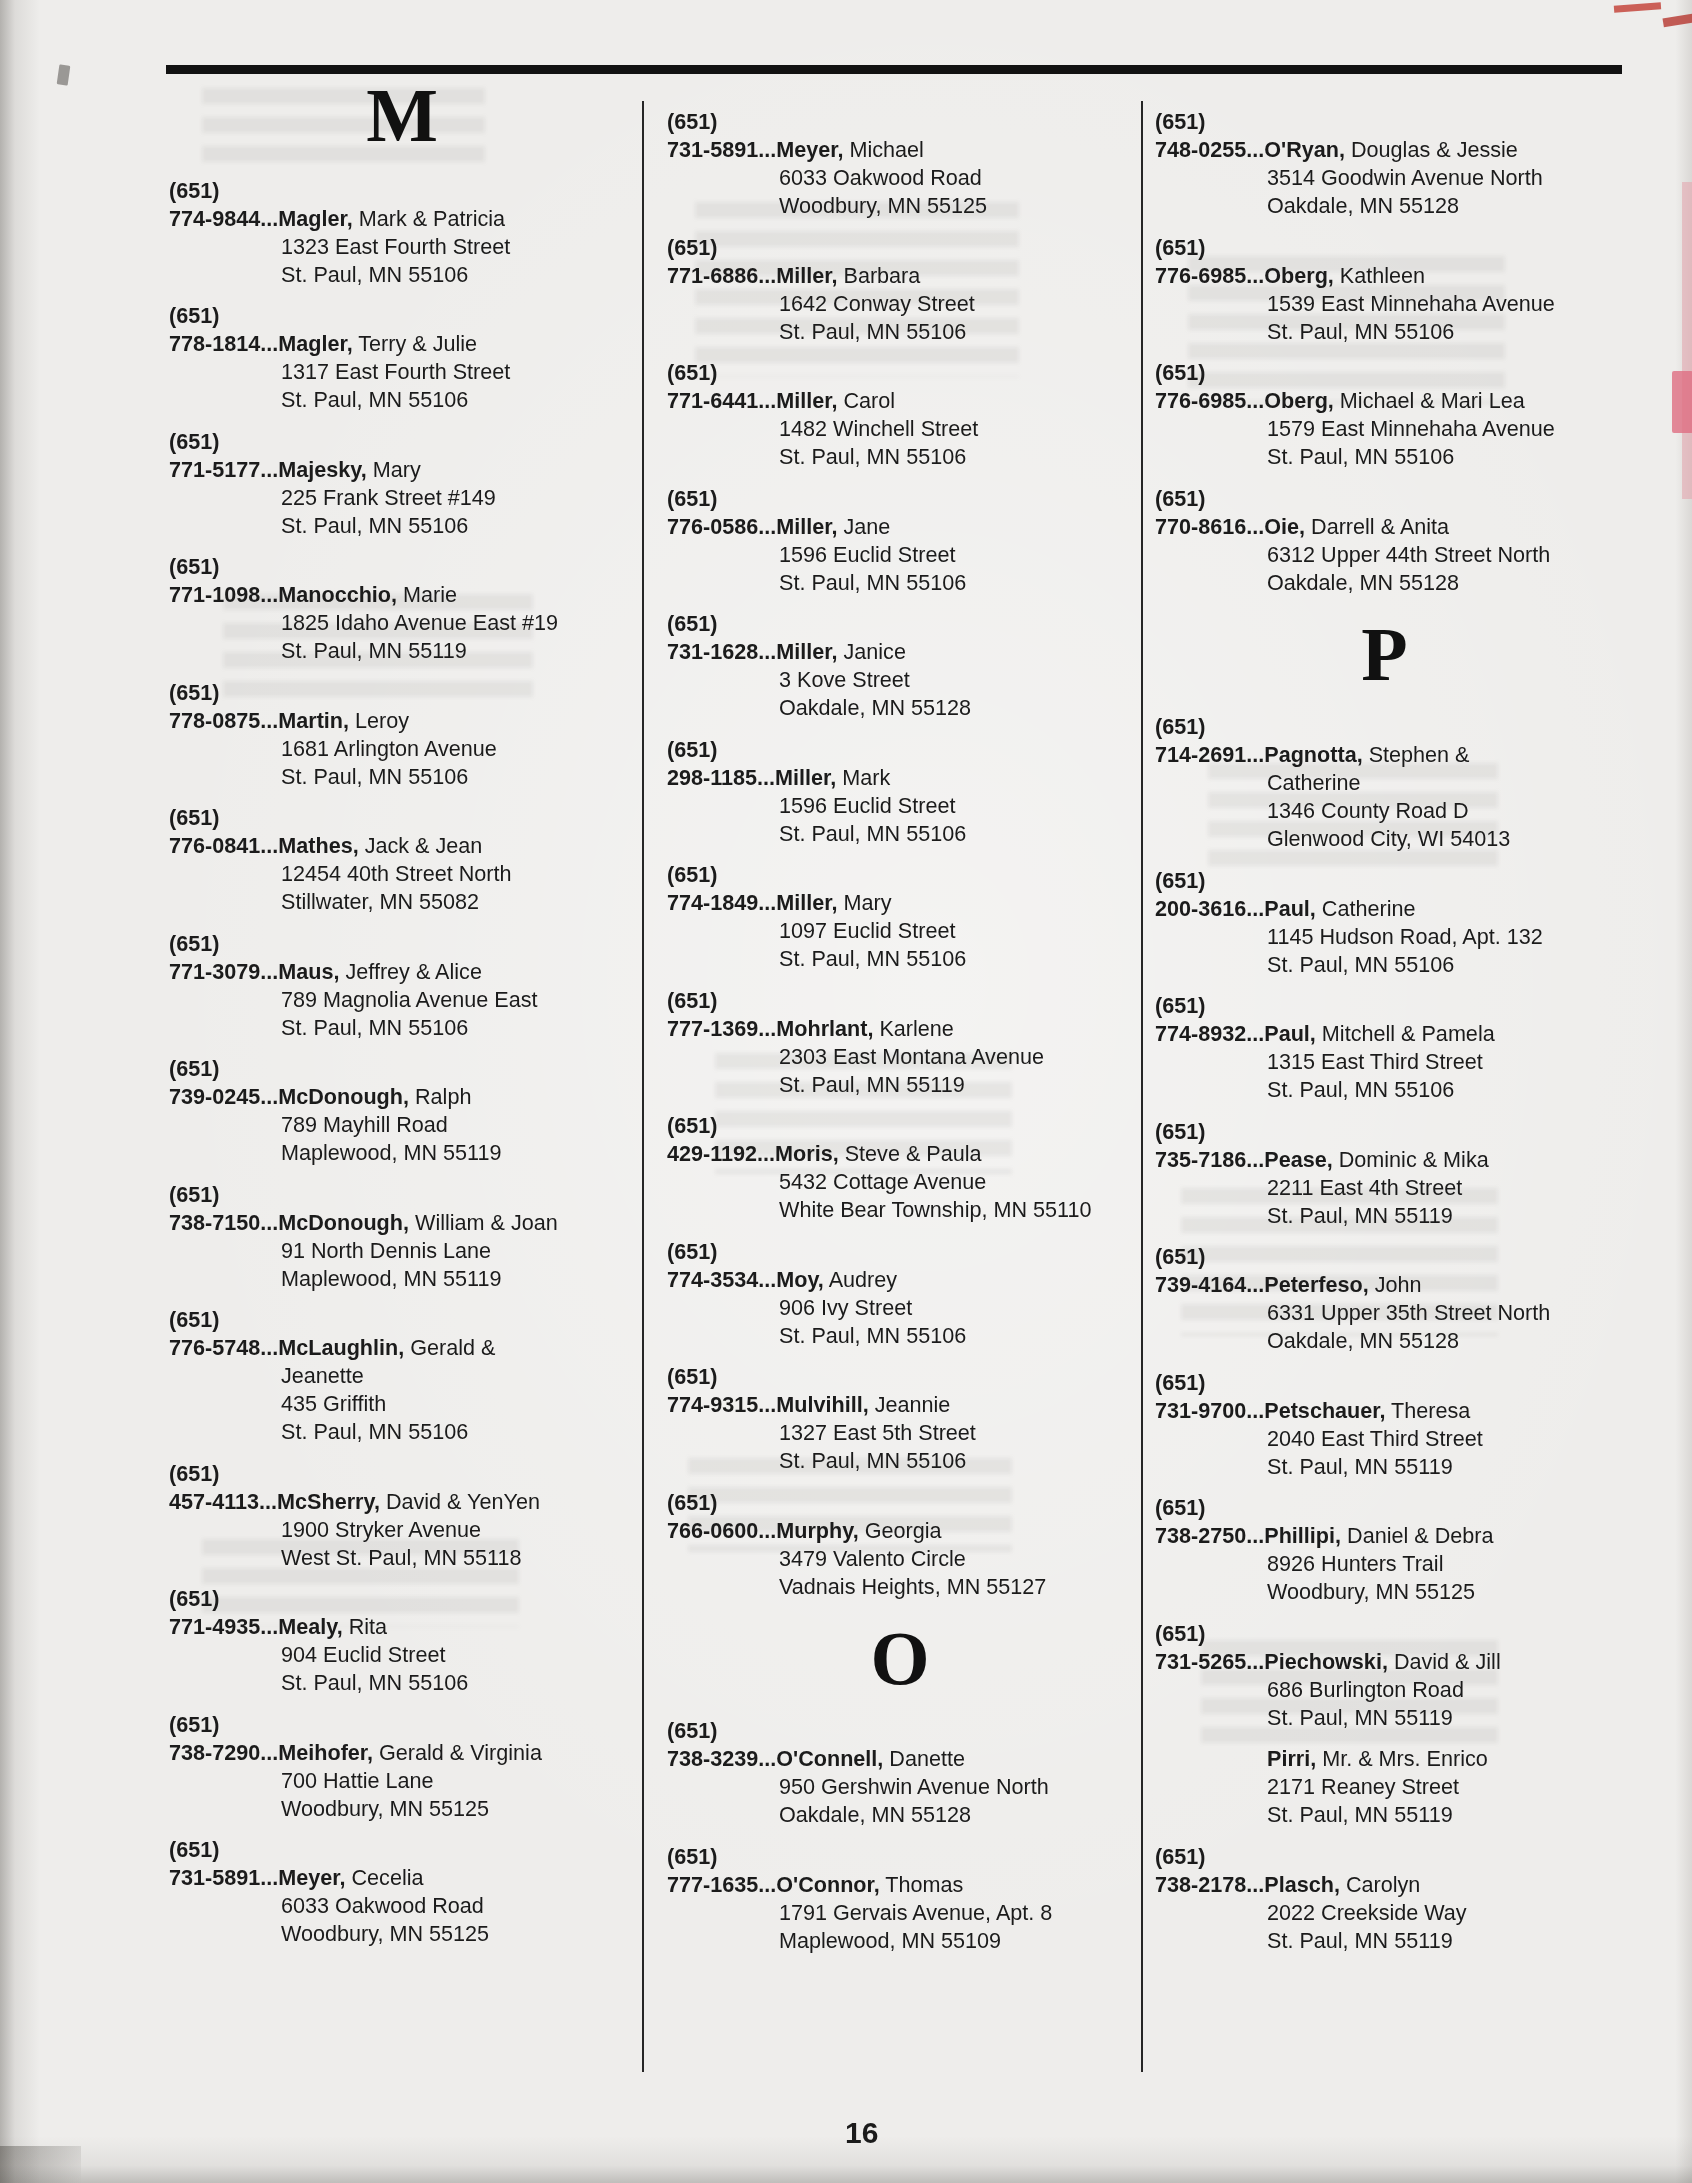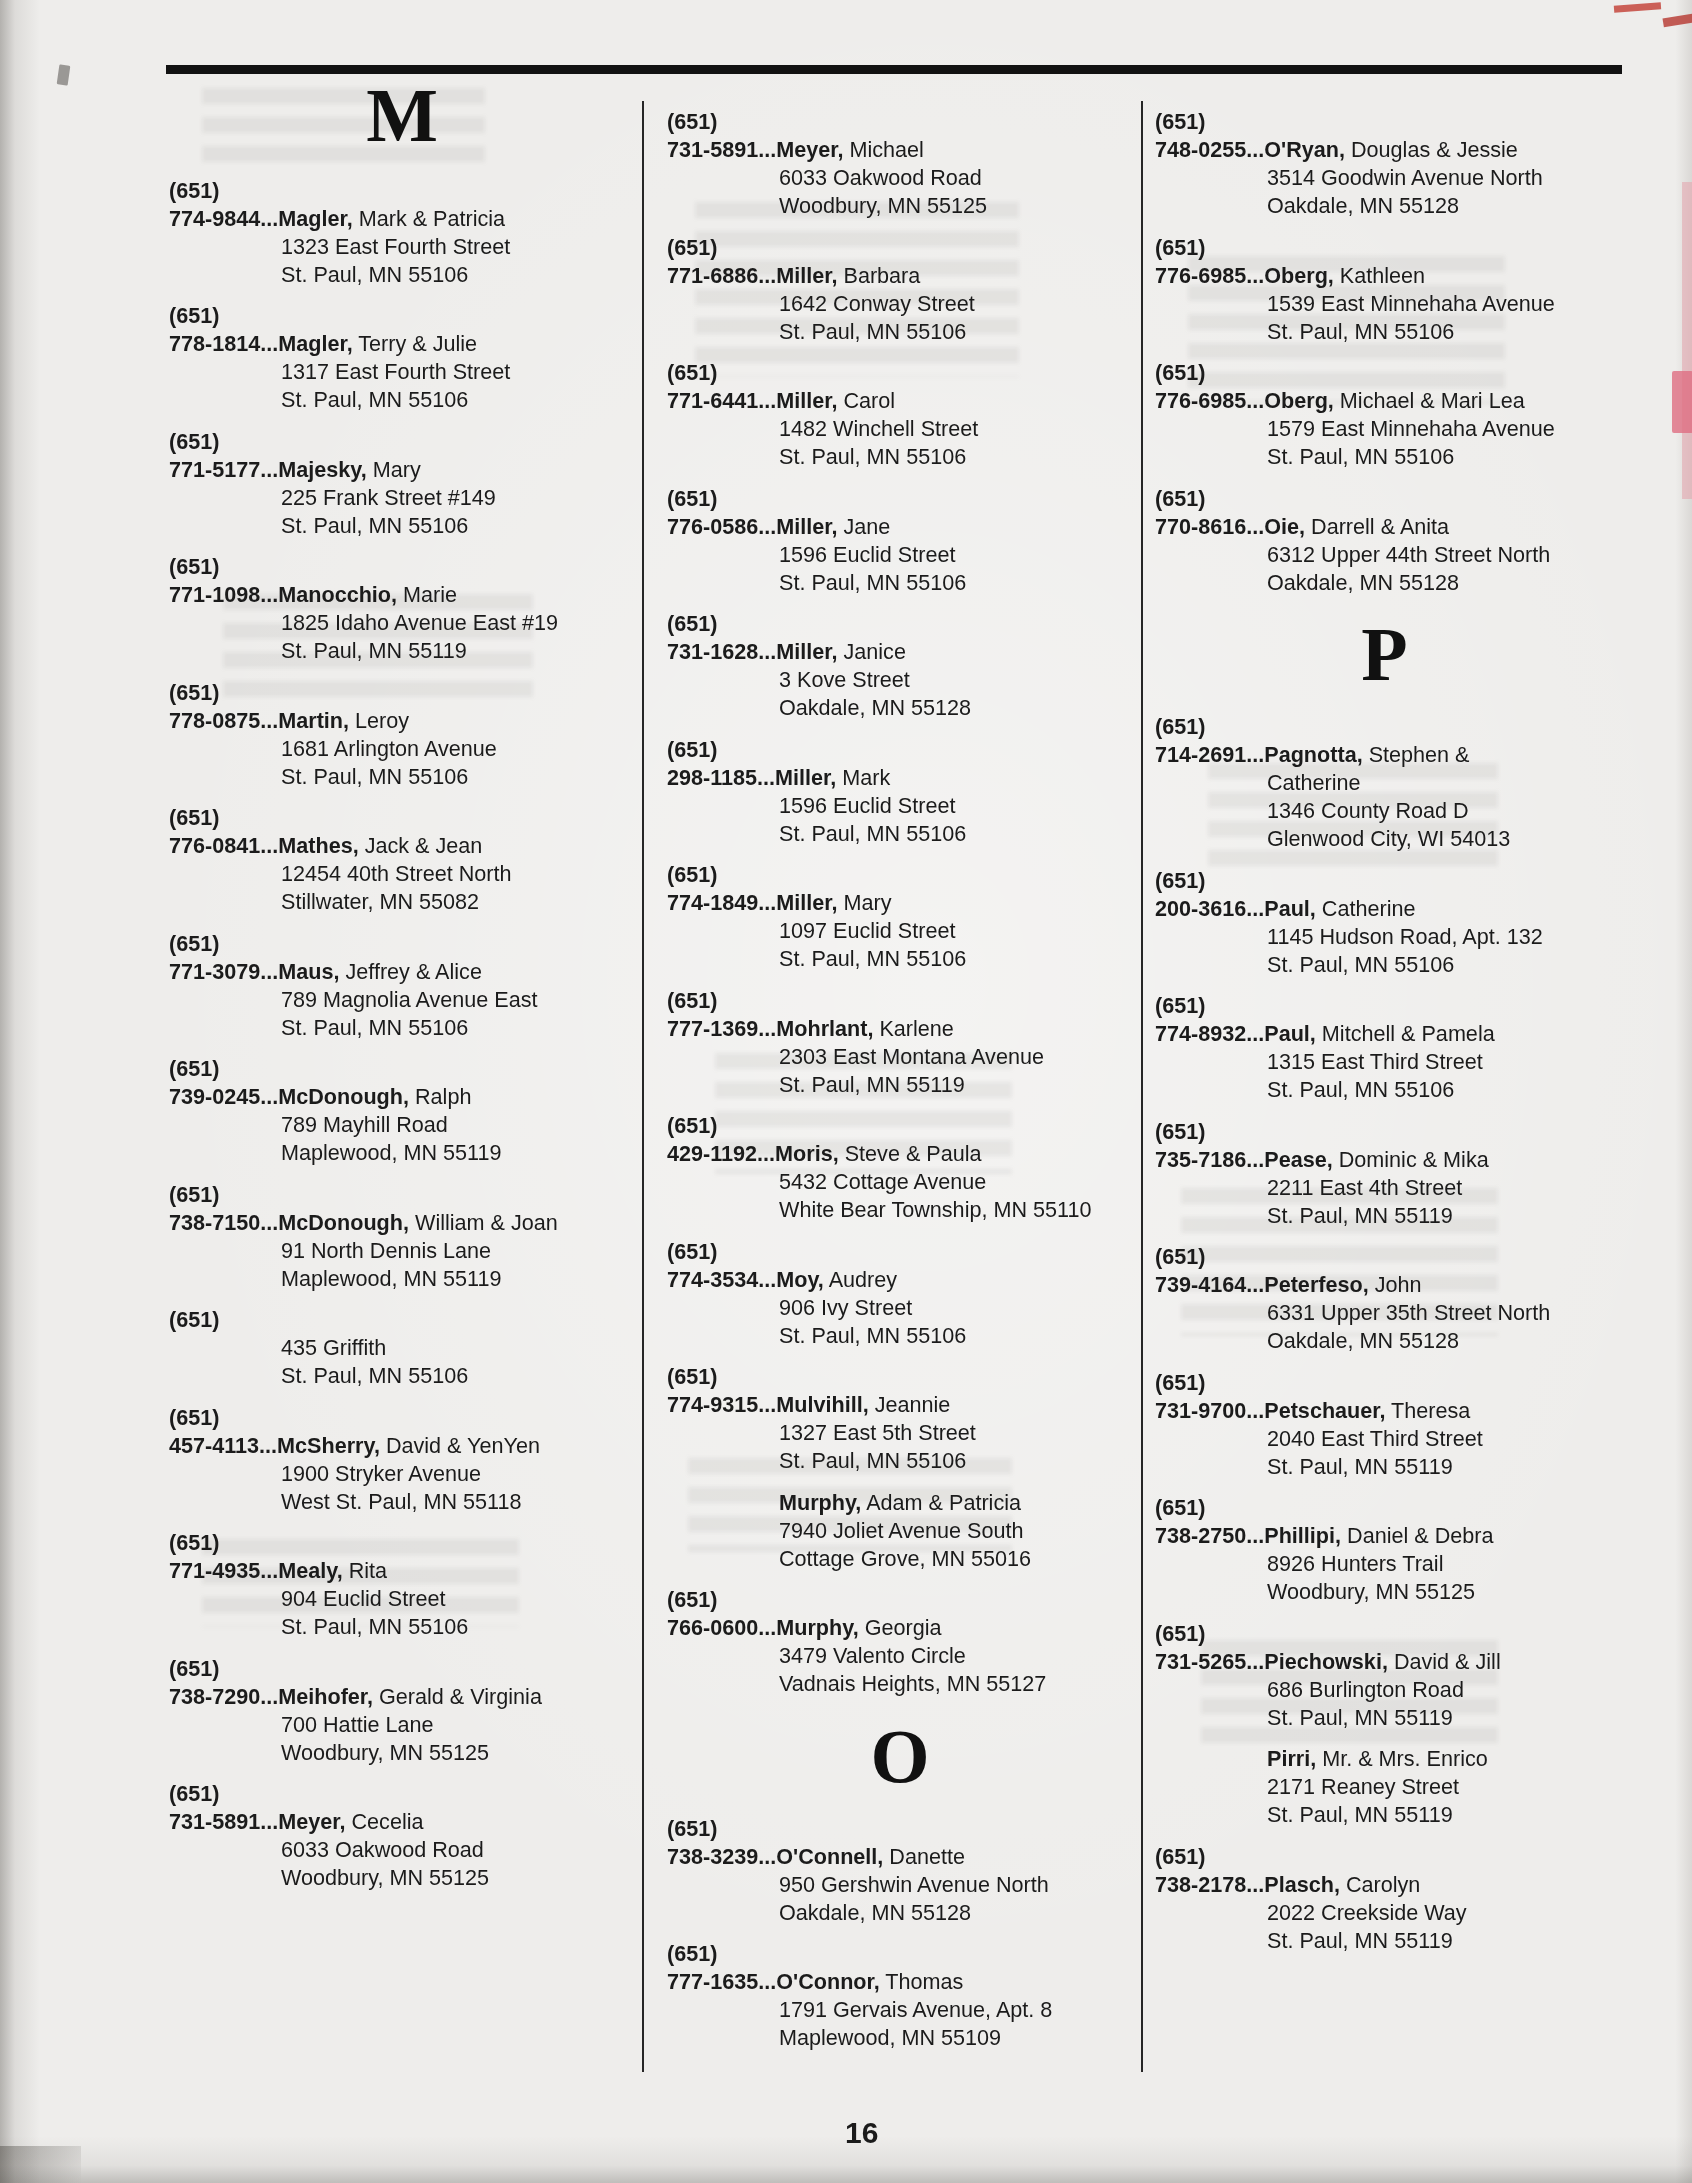--- a/index.html
+++ b/index.html
@@ -120,20 +120,22 @@
           <div class="addr">Maplewood, MN 55119</div>
         </div>
         <div class="entry">
           <div class="area">(651)</div>
           <div class="line"><span class="phone">738-7150...</span><span class="surname">McDonough,</span><span class="given"> William &amp; Joan</span></div>
           <div class="addr">91 North Dennis Lane</div>
           <div class="addr">Maplewood, MN 55119</div>
         </div>
         <div class="entry">
           <div class="area">(651)</div>
+          <div class="line"><span class="phone">776-5748...</span><span class="surname">McLaughlin,</span><span class="given"> Gerald &amp;
+Jeanette</span></div>
           <div class="addr">435 Griffith</div>
           <div class="addr">St. Paul, MN 55106</div>
         </div>
         <div class="entry">
           <div class="area">(651)</div>
           <div class="line"><span class="phone">457-4113...</span><span class="surname">McSherry,</span><span class="given"> David &amp; YenYen</span></div>
           <div class="addr">1900 Stryker Avenue</div>
           <div class="addr">West St. Paul, MN 55118</div>
         </div>
         <div class="entry">
@@ -214,25 +216,20 @@
           <div class="area">(651)</div>
           <div class="line"><span class="phone">774-3534...</span><span class="surname">Moy,</span><span class="given"> Audrey</span></div>
           <div class="addr">906 Ivy Street</div>
           <div class="addr">St. Paul, MN 55106</div>
         </div>
         <div class="entry">
           <div class="area">(651)</div>
           <div class="line"><span class="phone">774-9315...</span><span class="surname">Mulvihill,</span><span class="given"> Jeannie</span></div>
           <div class="addr">1327 East 5th Street</div>
           <div class="addr">St. Paul, MN 55106</div>
-        </div>
-        <div class="entry">
-          <div class="line nophone"><span class="surname">Murphy,</span><span class="given"> Adam &amp; Patricia</span></div>
-          <div class="addr">7940 Joliet Avenue South</div>
-          <div class="addr">Cottage Grove, MN 55016</div>
         </div>
         <div class="entry">
           <div class="area">(651)</div>
           <div class="line"><span class="phone">766-0600...</span><span class="surname">Murphy,</span><span class="given"> Georgia</span></div>
           <div class="addr">3479 Valento Circle</div>
           <div class="addr">Vadnais Heights, MN 55127</div>
         </div>
         <div class="section">O</div>
         <div class="entry">
           <div class="area">(651)</div>

